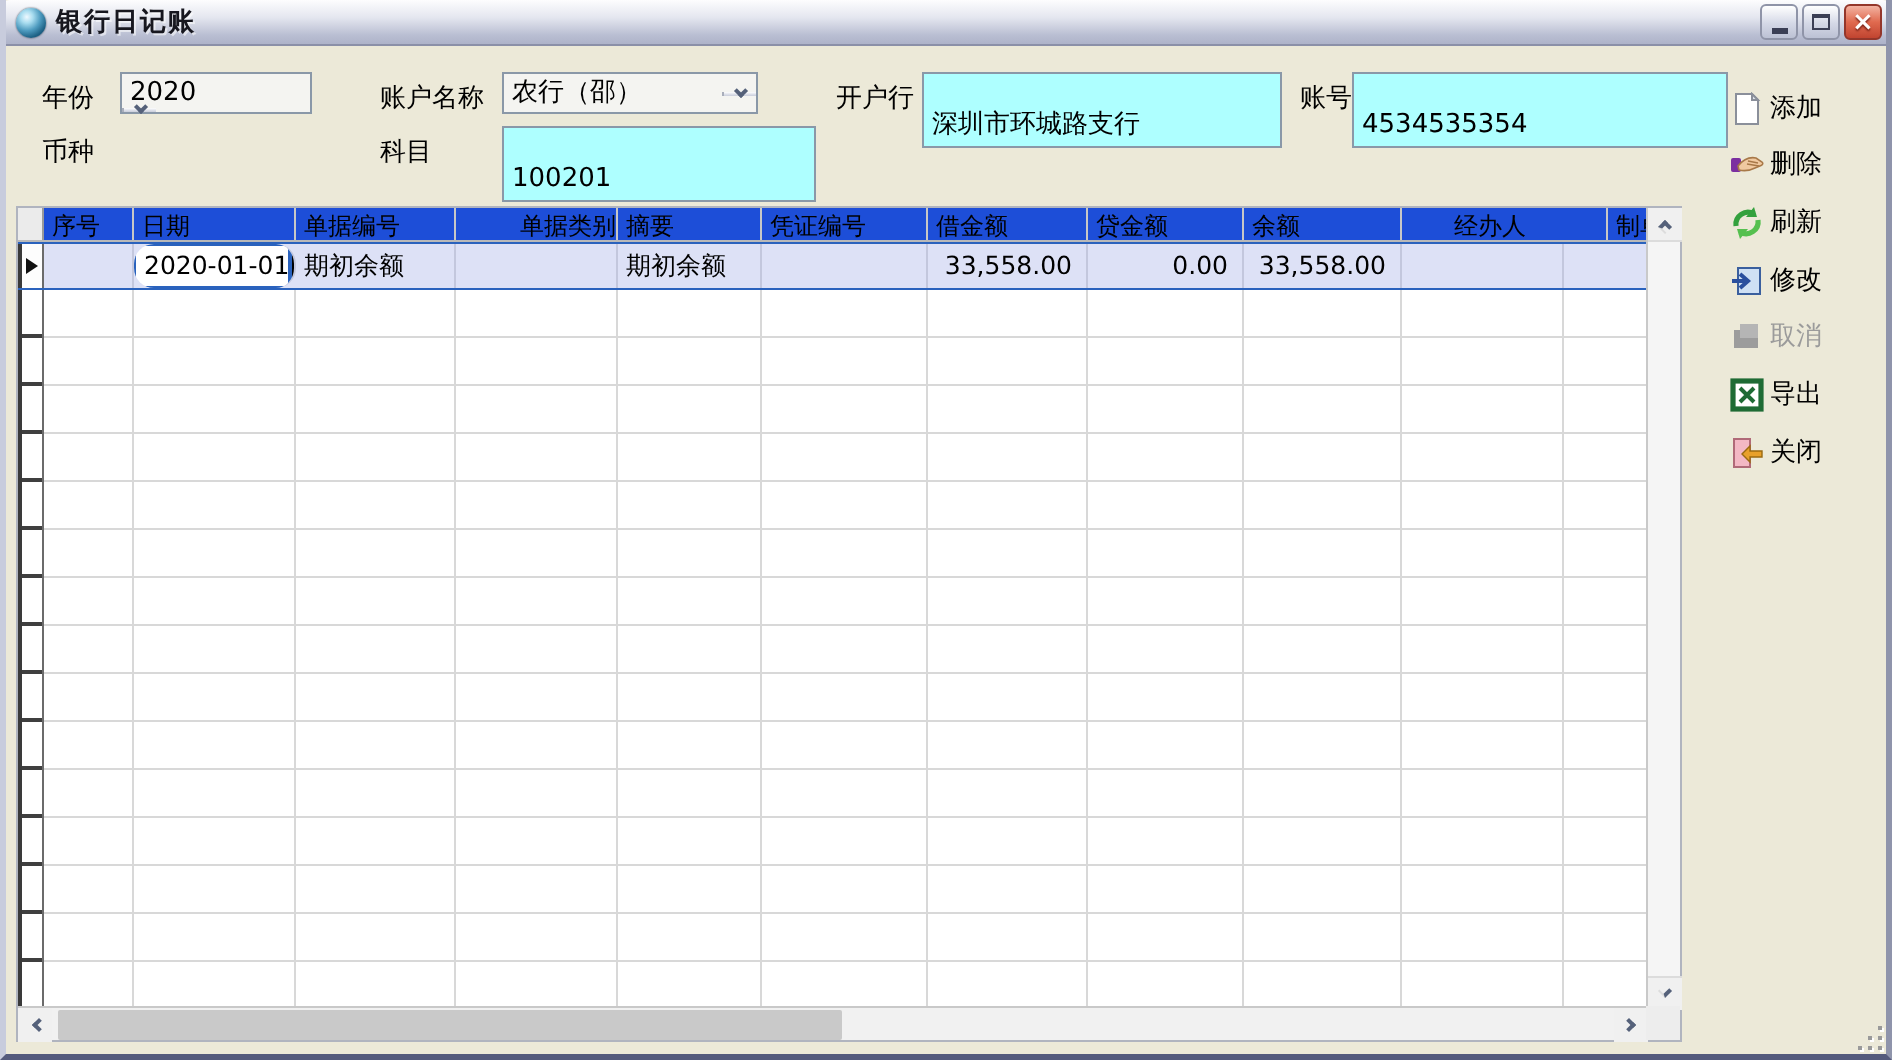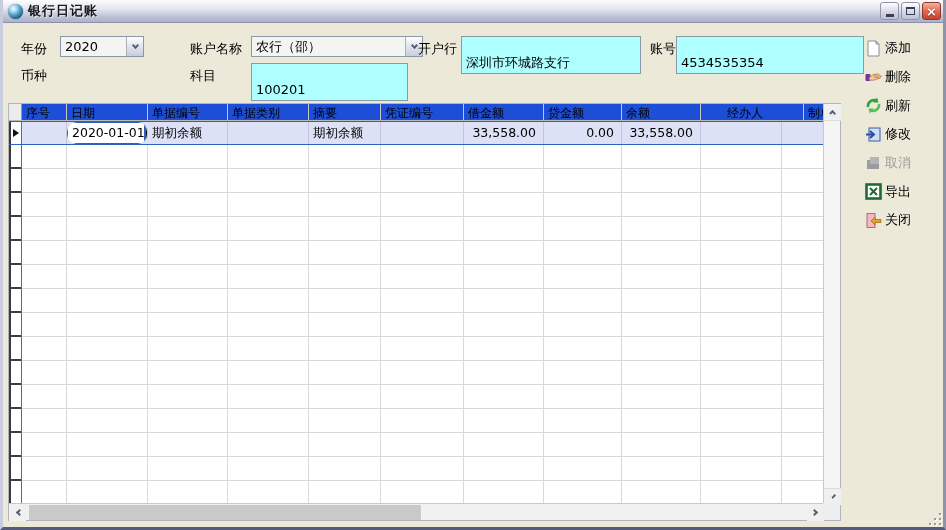--- a/index.html
+++ b/index.html
@@ -59,21 +59,21 @@
   .sbtn{position:absolute;width:17px;height:17px;background:#f0f0f0;display:flex;align-items:center;justify-content:center;}
   .vscroll .up{top:0;border-bottom:1px solid #dcdcdc;}
   .vscroll .down{bottom:0;border-top:1px solid #dcdcdc;}
   .hscroll{position:absolute;left:0;bottom:0;width:815px;height:17px;background:#f1f1f1;border-top:1px solid #c9c9c9;}
   .hscroll .left{left:0;}
   .hscroll .right{right:0;}
   .hthumb{position:absolute;left:20px;top:1px;width:392px;height:15px;background:#c9c9c9;border-radius:1px;}
   .corner{position:absolute;right:0;bottom:0;width:17px;height:17px;background:#ededed;}
   
   .side-buttons{position:absolute;left:862px;top:34px;width:78px;display:flex;flex-direction:column;}
-  .sbutton{height:28.7px;display:flex;align-items:center;gap:3px;cursor:pointer;background:transparent;border:none;padding:0;}
+  .sbutton{height:28.7px;display:flex;align-items:flex-end;gap:3px;cursor:pointer;background:transparent;border:none;padding:0;}
   .sbutton .lbl{font-size:13px;color:#000;}
   .sbutton.disabled .lbl{color:#9b9b9b;}
   .icon16{width:17px;height:17px;flex:none;display:block;}
   
   .size-grip{position:absolute;right:2px;bottom:2px;width:13px;height:13px;}
   .size-grip i{position:absolute;width:2px;height:2px;background:#9a9a9a;box-shadow:1px 1px 0 #fff;}
 </style>
 </head>
 <body>
 
@@ -89,29 +89,29 @@
       <span class="wbtn">
           <span class="glyph-max"></span>
         </span>
       <span class="wbtn close">
           <span class="glyph-x">×</span>
         </span>
     </span>
   </div>
 
   <span class="flabel" style="left:18px;top:40px;">年份</span>
-  <div class="combo" style="left:57px;top:36px;width:84px;">
+  <div class="combo" style="left:57px;top:36px;width:96px;flex-direction:column;">
     <span class="cval">2020</span>
     <span class="cbtn">
         <span class="chev down"></span>
       </span>
   </div>
 
   <span class="flabel" style="left:187px;top:40px;">账户名称</span>
-  <div class="combo" style="left:248px;top:36px;width:172px;">
+  <div class="combo" style="left:248px;top:36px;width:128px;align-items:center;">
     <span class="cval">农行（邵）</span>
     <span class="cbtn">
         <span class="chev down"></span>
       </span>
   </div>
 
   <span class="flabel" style="left:415px;top:40px;">开户行</span>
   <div class="cyan-input" style="left:458px;top:36px;width:180px;">深圳市环城路支行</div>
 
   <span class="flabel" style="left:647px;top:40px;">账号</span>
@@ -121,21 +121,21 @@
 
   <span class="flabel" style="left:187px;top:67px;">科目</span>
   <div class="cyan-input" style="left:248px;top:63px;width:157px;">100201</div>
 
   <div class="grid">
     <div class="grid-header">
         <div class="hcell ind" style="width: 13px;"></div>
         <div class="hcell" style="width: 45px;">序号</div>
         <div class="hcell" style="width: 81px;">日期</div>
         <div class="hcell" style="width: 80px;">单据编号</div>
-        <div class="hcell" style="width: 81px;">单据类别</div>
+        <div class="hcell" style="width: 81px; text-align: right;">单据类别</div>
         <div class="hcell" style="width: 72px;">摘要</div>
         <div class="hcell" style="width: 83px;">凭证编号</div>
         <div class="hcell" style="width: 80px;">借金额</div>
         <div class="hcell" style="width: 78px;">贷金额</div>
         <div class="hcell" style="width: 79px;">余额</div>
         <div class="hcell" style="width: 81px; margin-left: 22px;">经办人</div>
         <div class="hcell" style="width: 42px;">制单人</div>
       </div>
     <div class="grid-rows">
       <div class="data-row">

